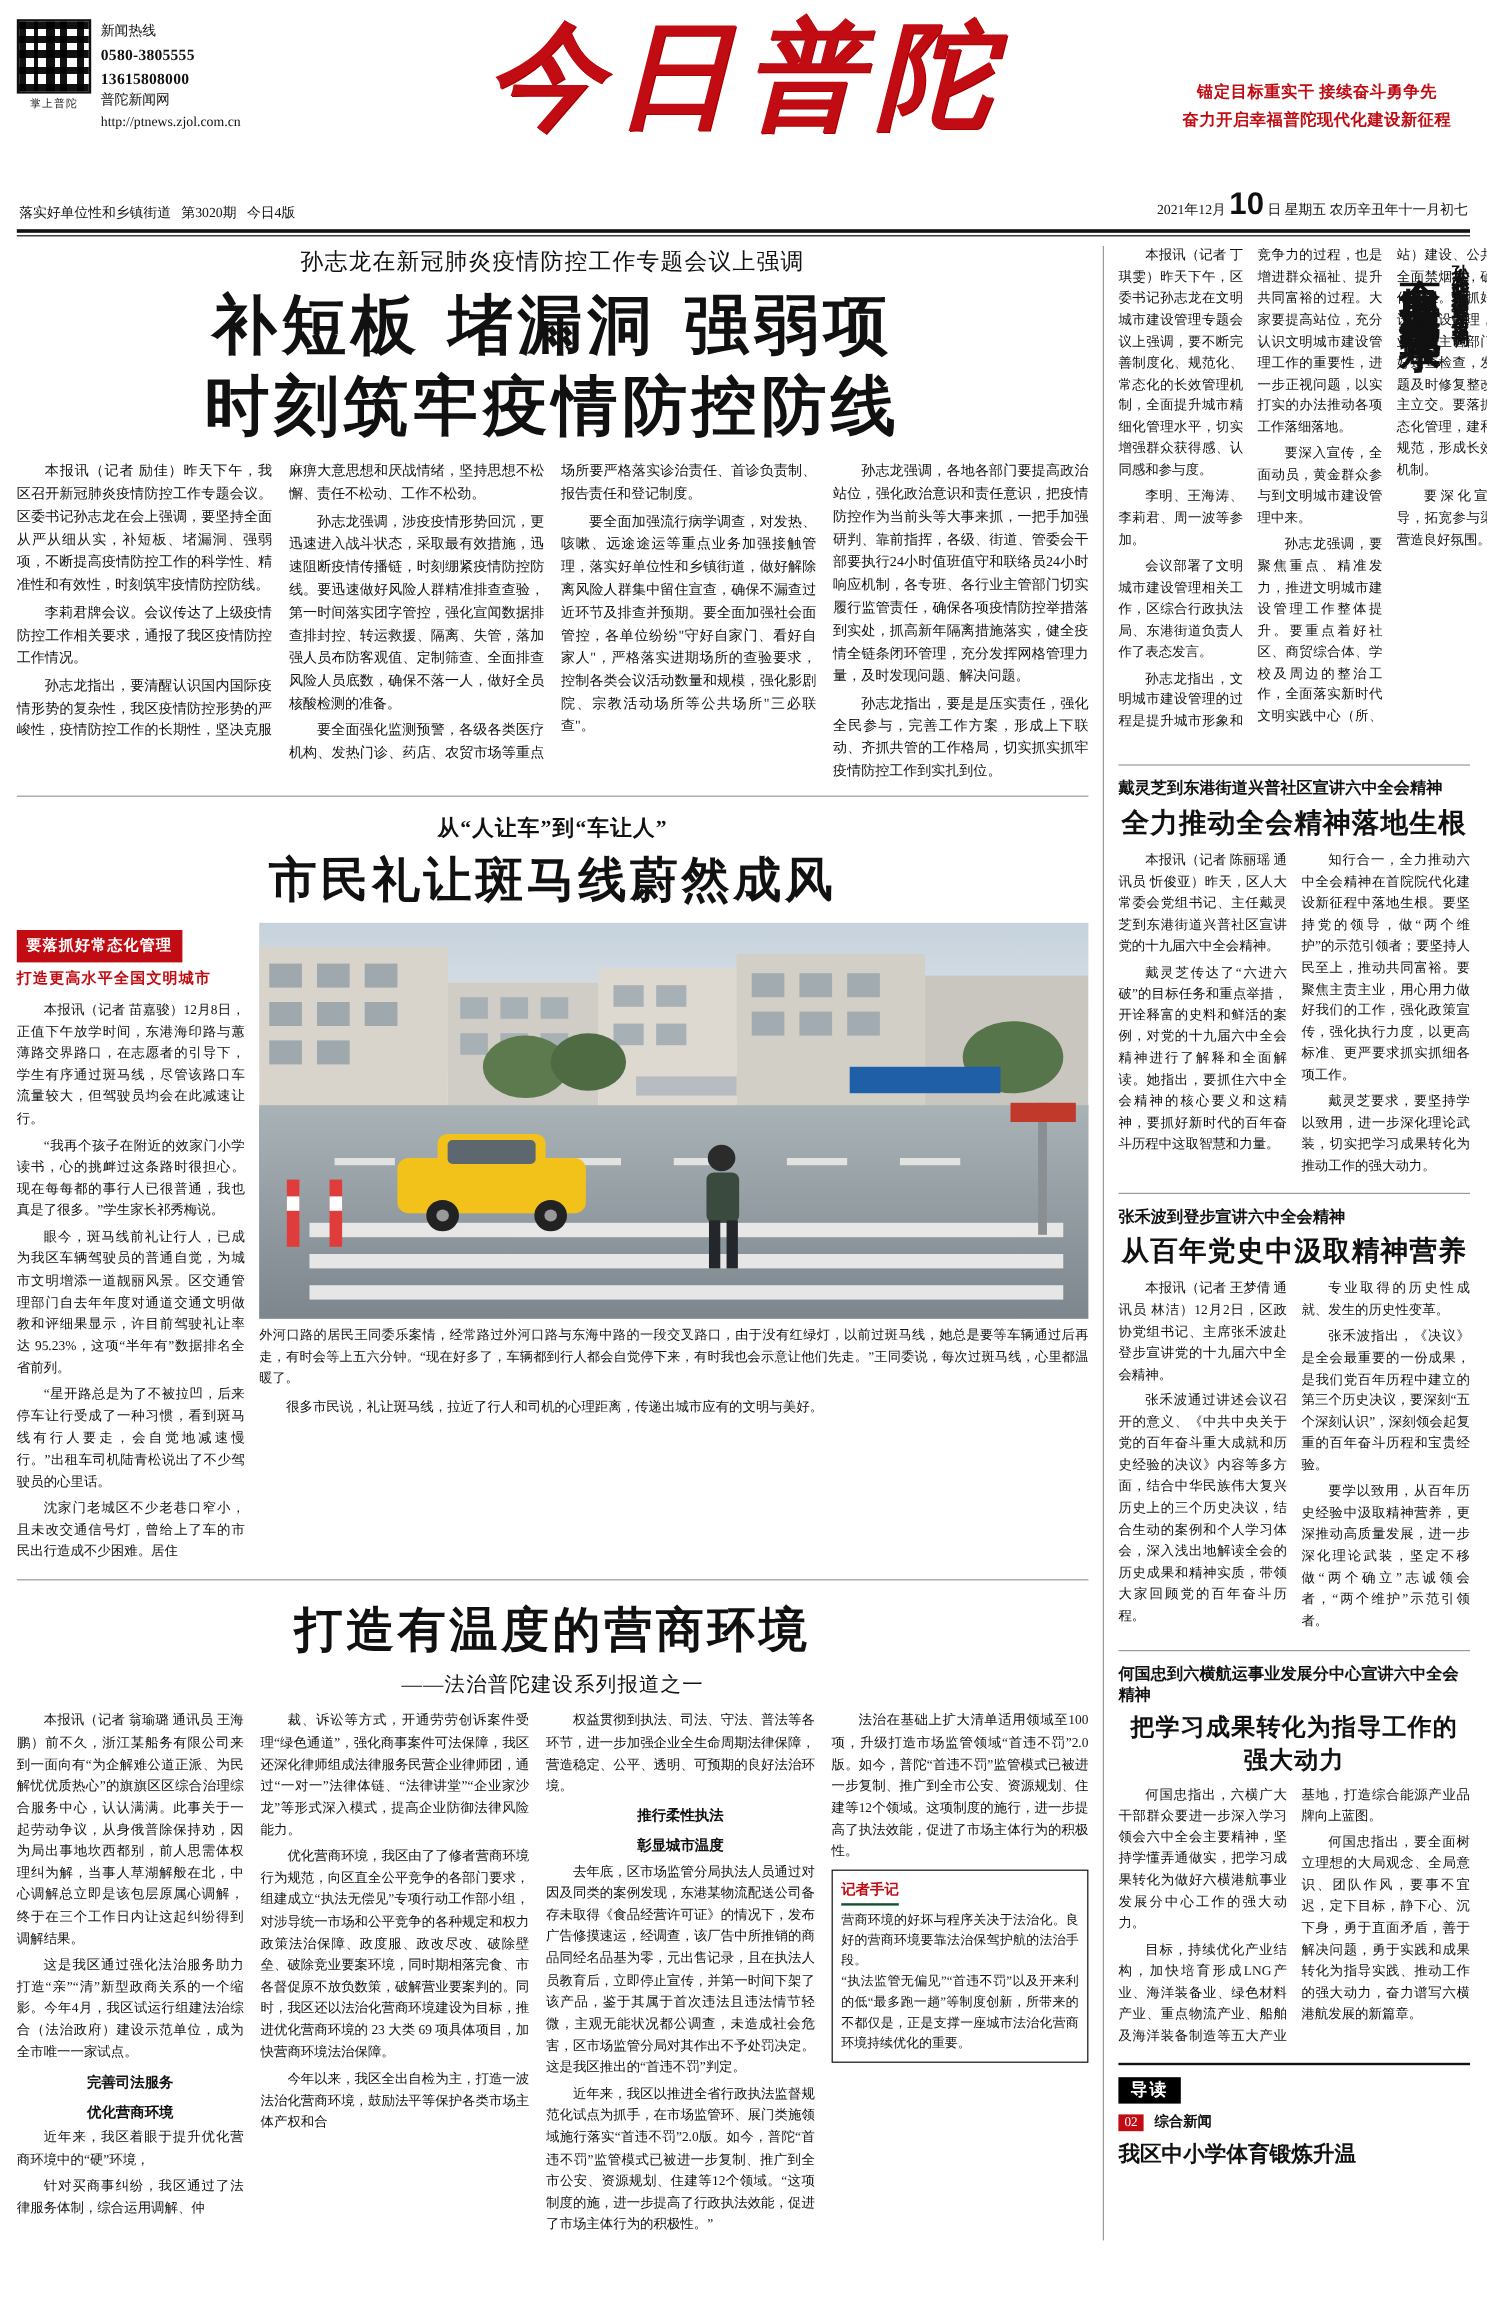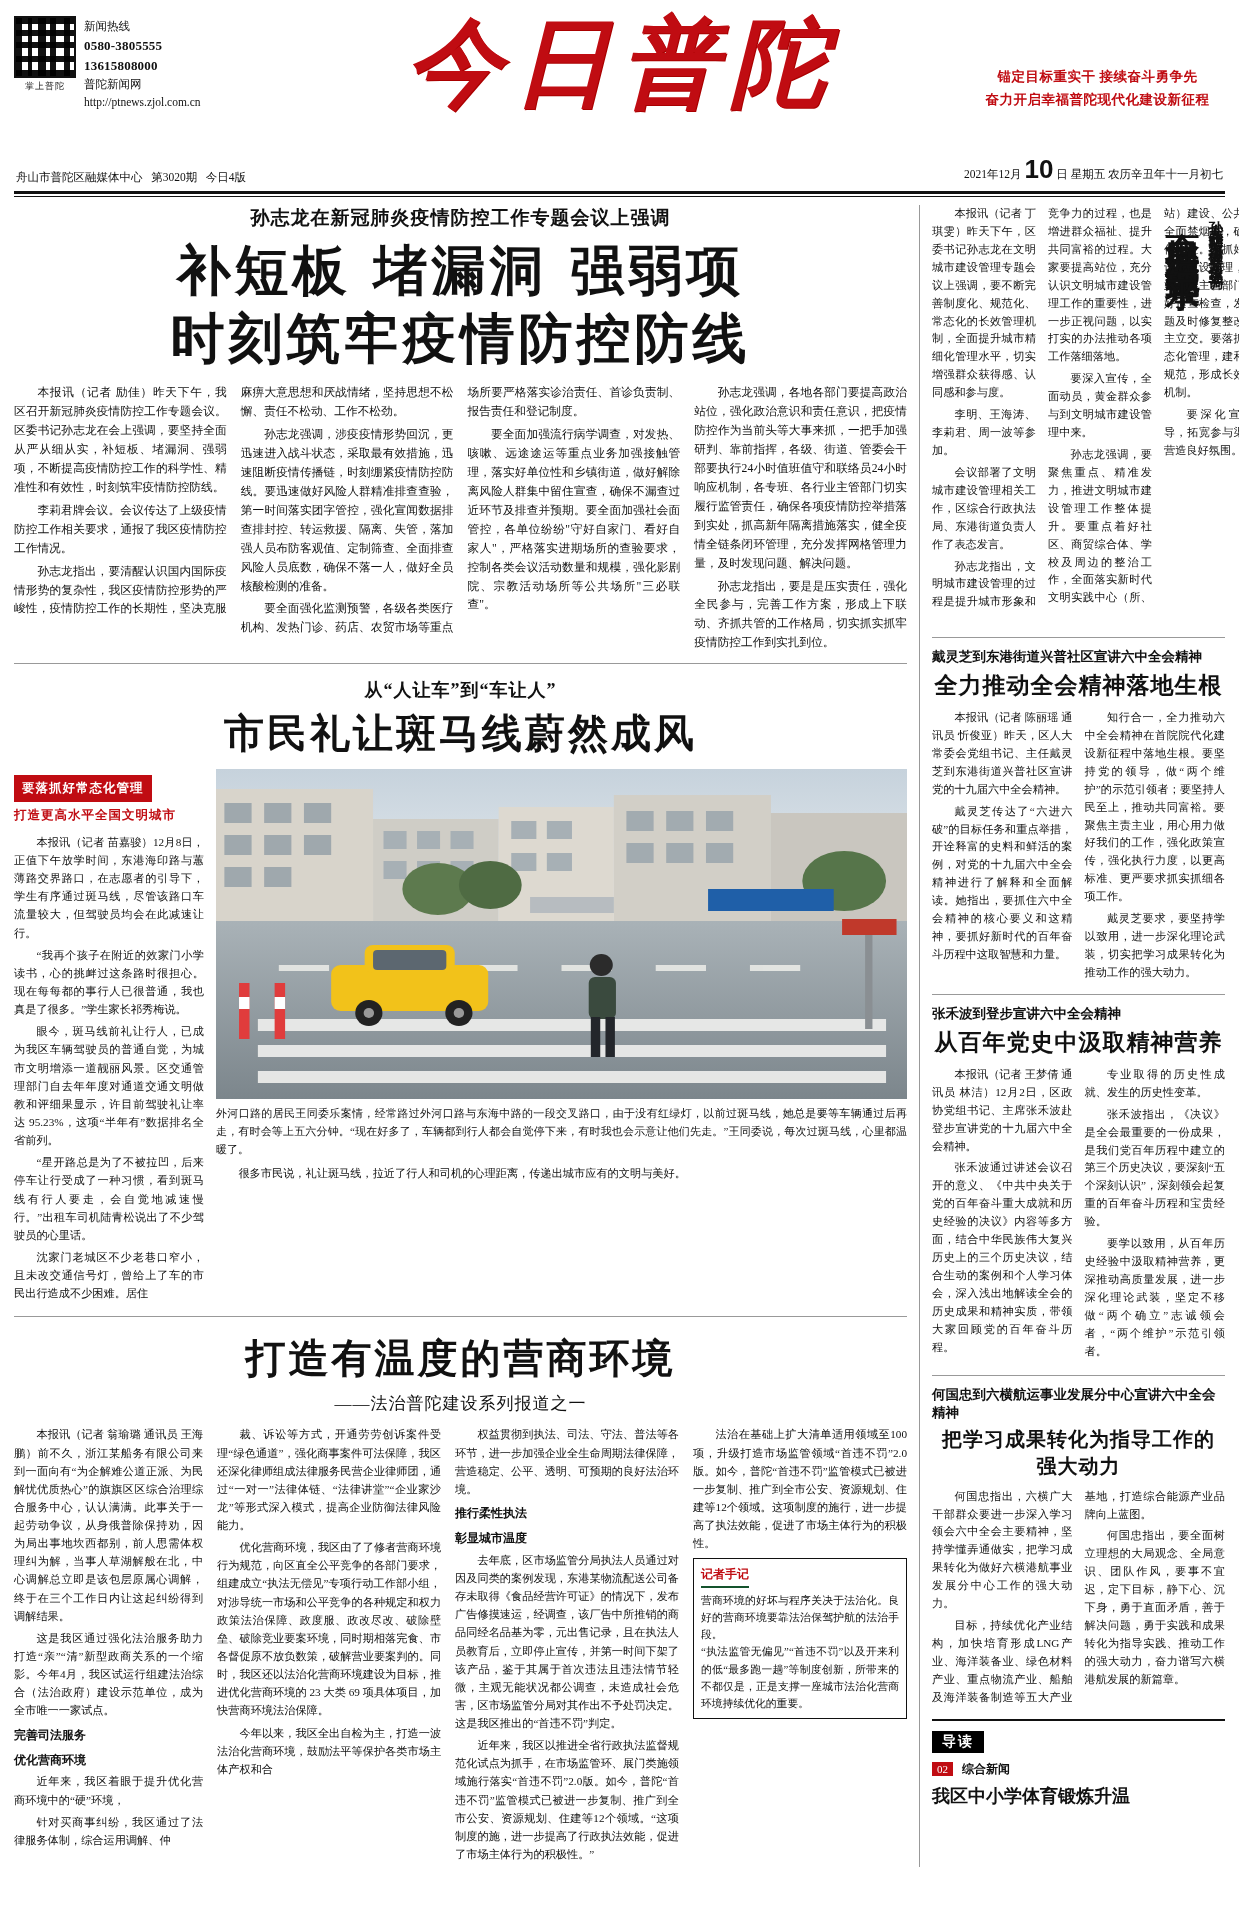--- a/index.html
+++ b/index.html
@@ -43,21 +43,21 @@
   .mh-info .date b { font-size: 26px; font-family:"Liberation Sans",sans-serif; }
   .rule-thick { border-top: 3px solid #111; }
   .rule-thin { border-top: 1px solid #111; margin-top:2px; }
 
   
   .body-grid { display:flex; gap: 0; margin-top: 8px; }
   .col-main { width: 906px; padding-right: 12px; border-right: 1px solid #999; }
   .col-right { width: 305px; padding-left: 12px; }
 
   
-  .shoulder { text-align:center; font-size: 19px; font-weight:bold; letter-spacing:1px; margin-bottom: 6px; }
+  .shoulder { text-align:center; font-size: 19px; font-weight:normal; letter-spacing:1px; margin-bottom: 6px; }
   .headline-xl { text-align:center; font-size: 54px; font-weight: 900; letter-spacing: 4px; line-height:1.25; font-family:"DejaVu Sans","Liberation Sans",sans-serif; }
   .lead-body { column-count: 4; column-gap: 14px; font-size: 11.7px; line-height: 1.62; text-align: justify; margin-top: 12px; }
   .lead-body p { margin:0 0 4px 0; text-indent: 2em; }
 
   
   .vert-block { display:flex; flex-direction: row-reverse; gap:8px; height: 420px; }
   .vtitle-main, .vtitle-sub {
     writing-mode: vertical-rl; text-orientation: upright;
     letter-spacing: 3px; white-space: nowrap;
   }
@@ -78,21 +78,21 @@
   .left-narrow { width: 190px; font-size: 11.2px; line-height:1.62; text-align:justify; }
   .left-narrow p { margin:0 0 4px 0; text-indent:2em; }
   .photo-wrap { flex:1; }
   .photo {
     width:100%; height: 330px; position:relative; overflow:hidden;
     background: linear-gradient(#cfd8e0 0%, #e6ebef 42%, #e6ebef 46%, #8f9aa0 46%, #8f9aa0 100%);
   }
   .cap { font-size: 11px; line-height:1.6; margin-top:6px; text-align:justify; }
   .art-1 { font-size:11.2px; line-height:1.62; text-align:justify;}
   .art-1 p { margin:0 0 4px 0; text-indent:2em; }
-  .subhead-b { font-weight:bold; font-size:12px; text-align:left; margin:6px 0 2px 0;}
+  .subhead-b { font-weight:bold; font-size:12px; text-align:center; margin:6px 0 2px 0;}
   .dek { text-align:center; font-size:17px; margin-top:6px; letter-spacing:1px;}
 
   .note-box { border:1px solid #111; padding:6px 7px; margin-top:6px; font-size:10.8px; line-height:1.6; text-align:justify;}
   .note-box .nb-title { color:#c00c12; font-weight:bold; font-size:12px; border-bottom:2px solid #14532d; display:inline-block; padding-bottom:1px; margin-bottom:4px;}
 
   
   .r-sep { border-top:1px solid #999; margin: 12px 0 10px 0;}
   .r-kicker { text-align:left; font-size: 13.5px; font-weight:bold; margin-bottom:4px;}
   .r-head { text-align:center; font-size: 23px; font-weight:900; letter-spacing:1px; font-family:"DejaVu Sans","Liberation Sans",sans-serif; }
   .r-head-sm { text-align:center; font-size: 20px; font-weight:900; letter-spacing:1px; font-family:"DejaVu Sans","Liberation Sans",sans-serif; }
@@ -130,21 +130,21 @@
       <div class="title-cn">今日普陀</div>
     </div>
     <div class="mh-right">
       <div class="slogan">锚定目标重实干 接续奋斗勇争先</div>
       <div class="slogan">奋力开启幸福普陀现代化建设新征程</div>
     </div>
   </div>
 
   <div class="mh-info">
     <div>
-      <span>舟山市普陀区融媒体中心</span>&nbsp;&nbsp;
+      <span>落实好单位性和乡镇街道</span>&nbsp;&nbsp;
       <span>第3020期</span>&nbsp;&nbsp;
       <span>今日4版</span>
     </div>
     <div class="date">
       <span>2021年12月</span>
       <b>10</b>
       <span>日</span>
       <span>星期五 农历辛丑年十一月初七</span>
     </div>
   </div>

